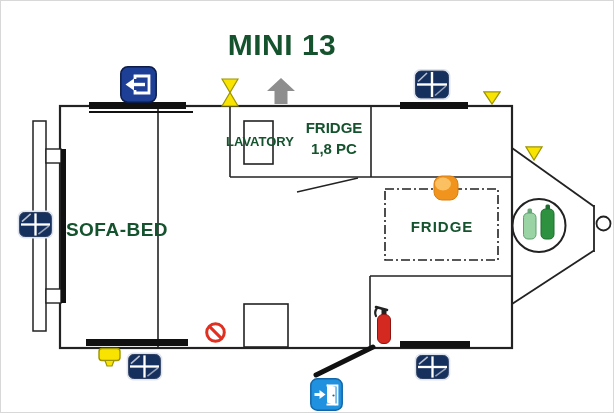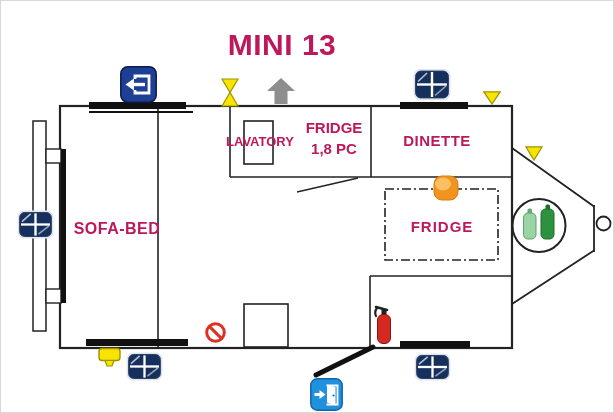--- a/index.html
+++ b/index.html
@@ -4,24 +4,24 @@
 <style>
   html,body{margin:0;padding:0;background:#ffffff;}
   .stage{
     position:relative;width:614px;height:413px;background:#ffffff;
     overflow:hidden;border:1px solid #d8d8d8;box-sizing:border-box;
     font-family:"Liberation Sans",sans-serif;
   }
   .plan{position:absolute;left:0;top:0;}
   .lbl{
     position:absolute;font-family:"Liberation Sans",sans-serif;font-weight:bold;
-    color:#be185d;text-align:center;white-space:nowrap;line-height:1.1;
+    color:#14532d;text-align:center;white-space:nowrap;line-height:1.1;
   }
   .title{left:200px;top:27px;width:162px;font-size:30px;letter-spacing:.5px;}
-  .sofa{left:60px;top:219px;width:112px;font-size:16px;letter-spacing:.5px;}
+  .sofa{left:60px;top:219px;width:112px;font-size:19px;letter-spacing:.5px;}
   .lav{left:221px;top:134px;width:76px;font-size:13px;}
   .fridge{left:295px;top:116px;width:76px;font-size:15px;line-height:21px;}
   .dinette{left:397px;top:132px;width:78px;font-size:15px;letter-spacing:.5px;}
   .table{left:403px;top:218px;width:76px;font-size:15px;letter-spacing:1px;}
   .icon{position:absolute;}
   .icon svg{display:block;}
 </style>
 </head>
 <body>
 
@@ -70,21 +70,20 @@
     <line x1="372" y1="346" x2="315" y2="374" stroke="#111111" stroke-width="5" stroke-linecap="round"></line>
   </svg>
 
   <div class="lbl title">MINI 13</div>
   <div class="lbl sofa">SOFA-BED</div>
   <div class="lbl lav">LAVATORY</div>
   <div class="lbl fridge">
     <div>FRIDGE</div>
     <div>1,8 PC</div>
   </div>
-  <div class="lbl dinette">DINETTE</div>
   <div class="lbl table">FRIDGE</div>
 
   <div class="icon" style="left:119px;top:65px;">
     <svg width="37" height="37" viewBox="0 0 37 37">
       <rect x="0.8" y="0.8" width="35.4" height="35.4" rx="7" fill="#1e3f96" stroke="#0c1c4a" stroke-width="1.5"></rect>
       <path d="M15,13 V10 H29 V27 H15 V24" fill="none" stroke="#ffffff" stroke-width="2.8"></path>
       <line x1="25" y1="18.5" x2="13" y2="18.5" stroke="#ffffff" stroke-width="3.4"></line>
       <polygon points="5.5,18.5 14,12.5 14,24.5" fill="#ffffff"></polygon>
     </svg>
   </div>

